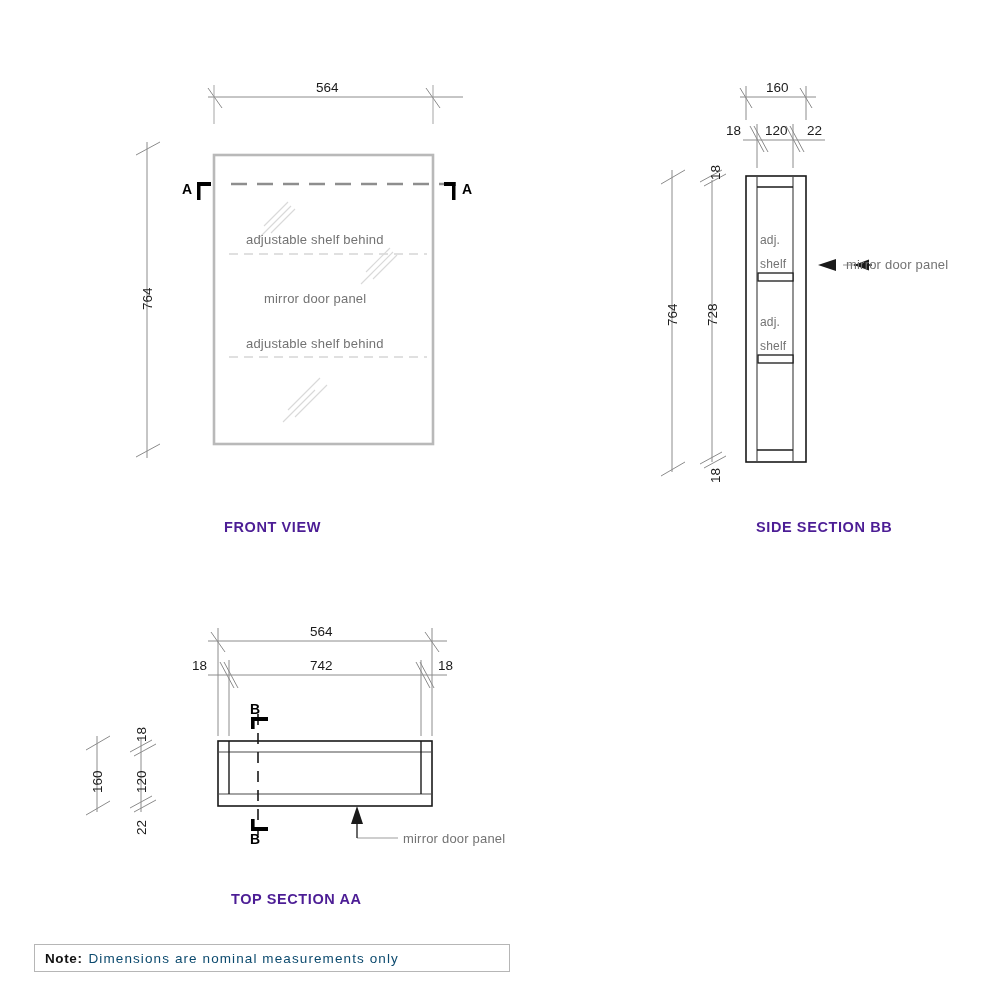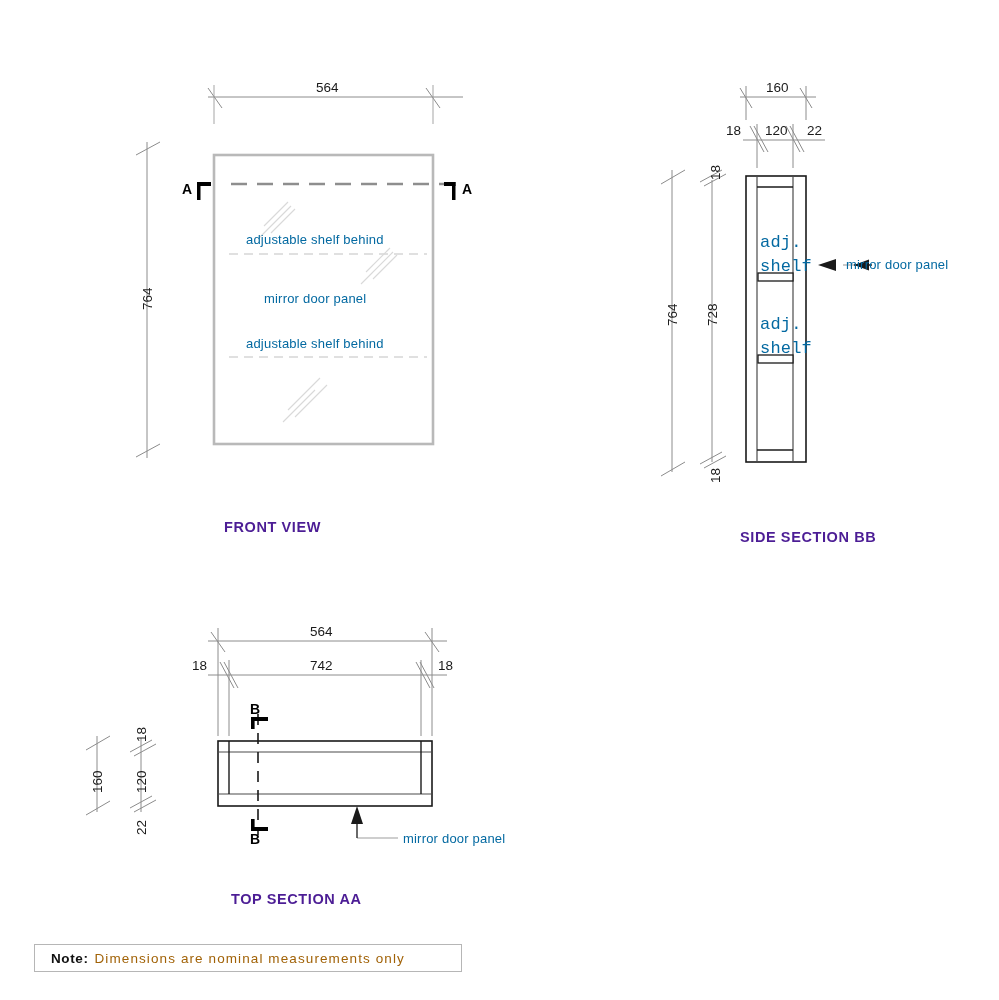--- a/index.html
+++ b/index.html
@@ -46,62 +46,61 @@
     white-space: nowrap;
   }
   .dim-text.vert {
     transform-origin: 0 0;
     transform: rotate(-90deg);
   }
   .annot {
     position: absolute;
     font-family: "Liberation Sans", sans-serif;
     font-size: 13px;
-    color: #0369a1;
+    color: #737373;
     white-space: nowrap;
     letter-spacing: 0.2px;
     text-align: center;
   }
   .annot.small {
-    font-size: 17px;
-    font-family: Liberation Mono, monospace;
+    font-size: 12px;
   }
   .sect-letter {
     position: absolute;
     font-family: "Liberation Sans", sans-serif;
     font-weight: bold;
     font-size: 14px;
     color: #000000;
     white-space: nowrap;
   }
   .note-box {
     position: absolute;
     left: 34px;
     top: 944px;
-    width: 428px;
+    width: 476px;
     height: 28px;
     border: 1px solid #b6b6b6;
     box-sizing: border-box;
     display: flex;
     align-items: center;
-    padding-left: 16px;
+    padding-left: 10px;
   }
   .note-label {
     font-family: "Liberation Sans", sans-serif;
     font-weight: bold;
     font-size: 13.5px;
     letter-spacing: 0.6px;
     color: #111111;
     margin-right: 6px;
   }
   .note-text {
     font-family: "Liberation Sans", sans-serif;
     font-size: 13.5px;
     letter-spacing: 1.1px;
-    color: #a16207;
+    color: #0c4a6e;
   }
 </style>
 </head>
 <body>
 
 <div class="stage">
 
   <svg class="dwg" viewBox="0 0 999 1000">
     <defs>
       <marker id="arrL" markerWidth="12" markerHeight="10" refX="11" refY="5" orient="auto">
@@ -299,21 +298,21 @@
   <div class="dim-text vert" style="left:665px; top:326px;">764</div>
   <div class="dim-text vert" style="left:705px; top:326px;">728</div>
 
   <div class="annot small" style="left:760px; top:233px;">adj.</div>
   <div class="annot small" style="left:760px; top:257px;">shelf</div>
   <div class="annot small" style="left:760px; top:315px;">adj.</div>
   <div class="annot small" style="left:760px; top:339px;">shelf</div>
 
   <div class="annot" style="left:846px; top:257px;">mirror door panel</div>
 
-  <div class="view-title" style="left:740px; top:519px;margin-top:10px;">SIDE SECTION BB</div>
+  <div class="view-title" style="left:756px; top:519px;">SIDE SECTION BB</div>
 
   <div class="dim-text" style="left:310px; top:624px;">564</div>
   <div class="dim-text" style="left:310px; top:658px;">742</div>
   <div class="dim-text" style="left:192px; top:658px;">18</div>
   <div class="dim-text" style="left:438px; top:658px;">18</div>
 
   <div class="dim-text vert" style="left:90px; top:793px;">160</div>
   <div class="dim-text vert" style="left:134px; top:793px;">120</div>
   <div class="dim-text vert" style="left:134px; top:742px;">18</div>
   <div class="dim-text vert" style="left:134px; top:835px;">22</div>

